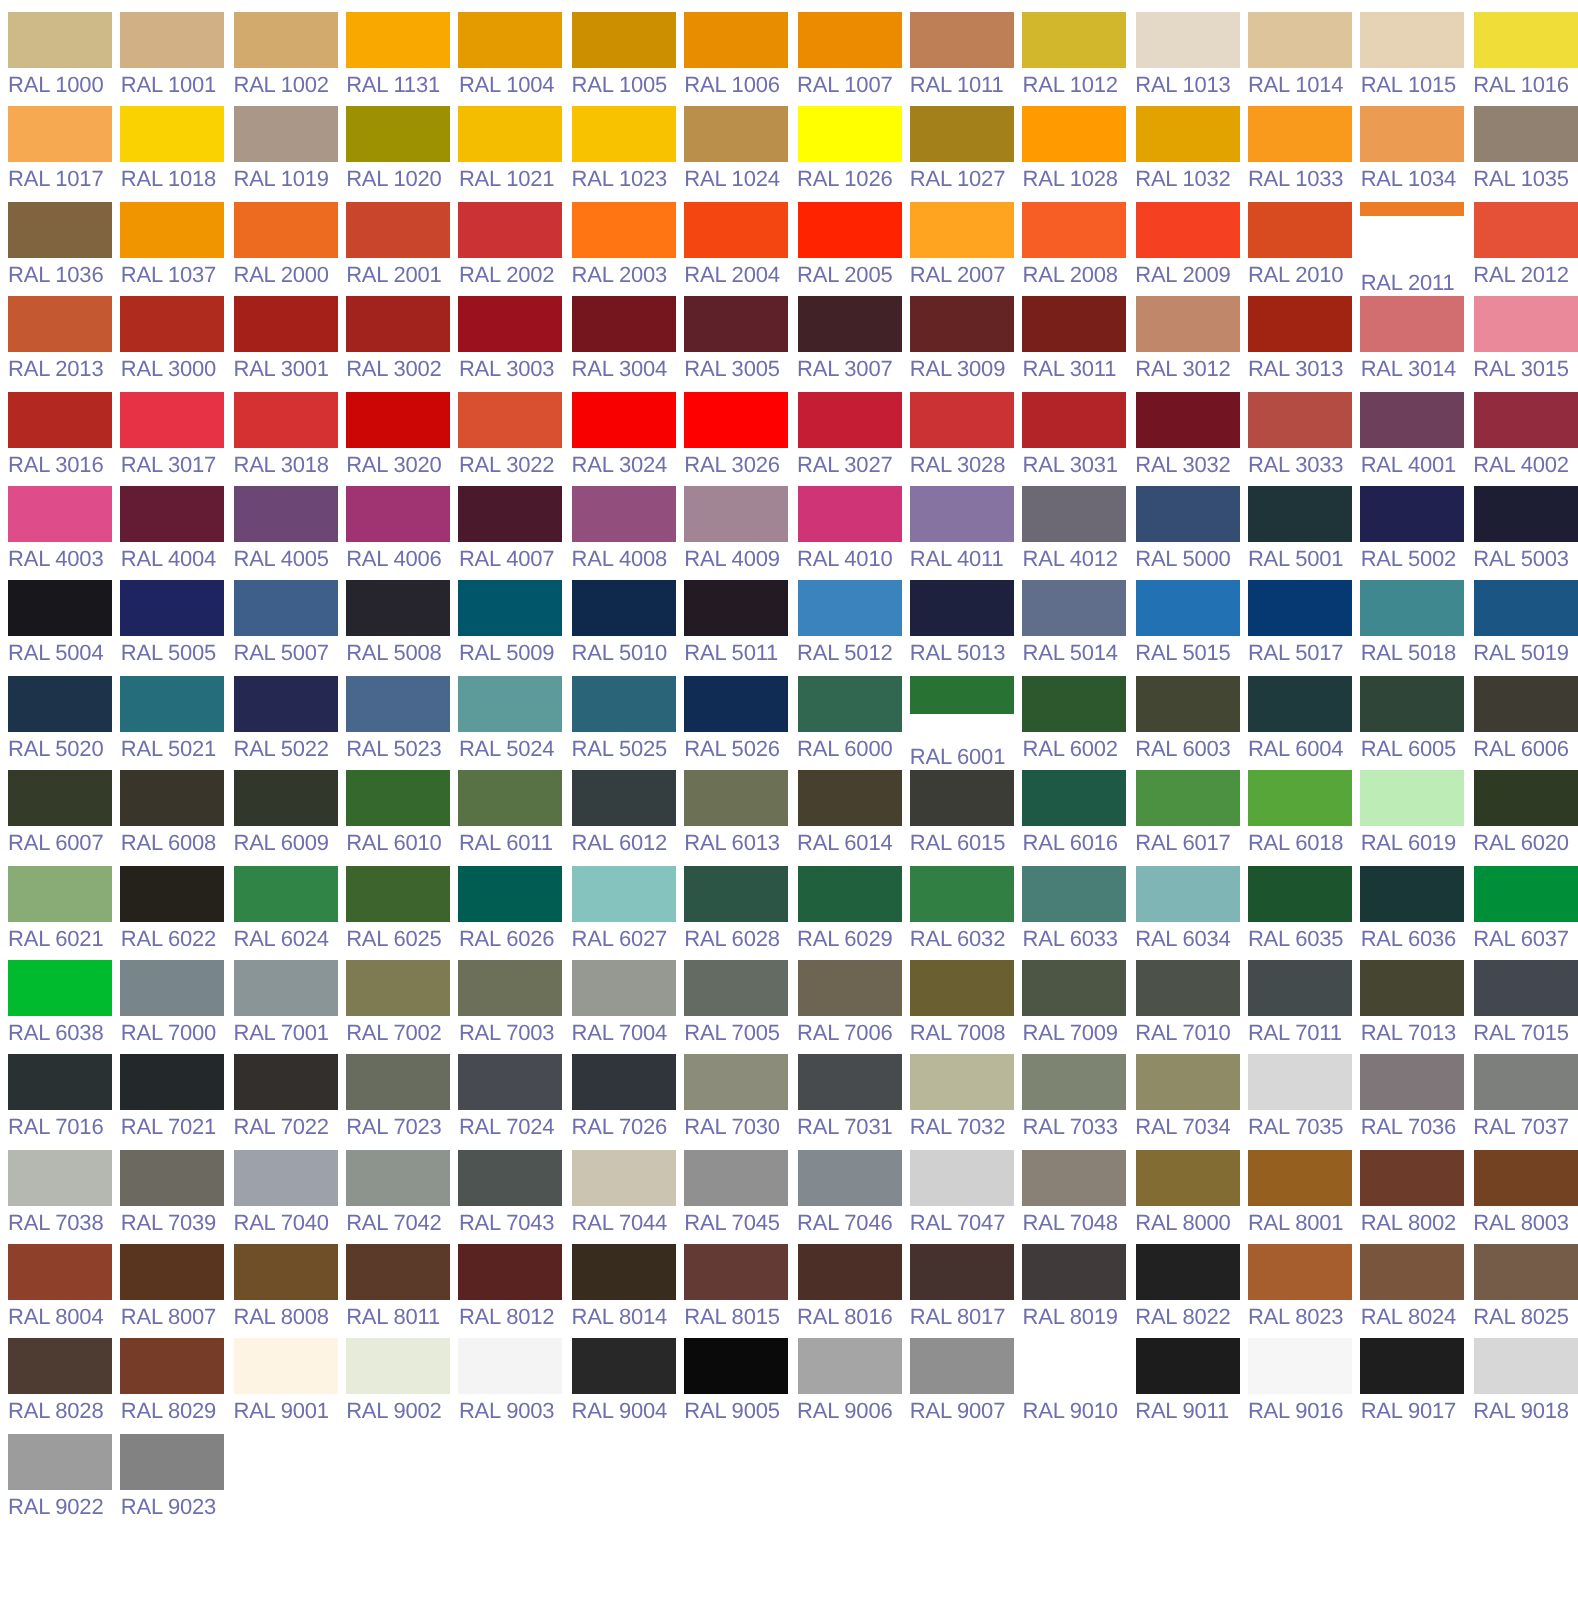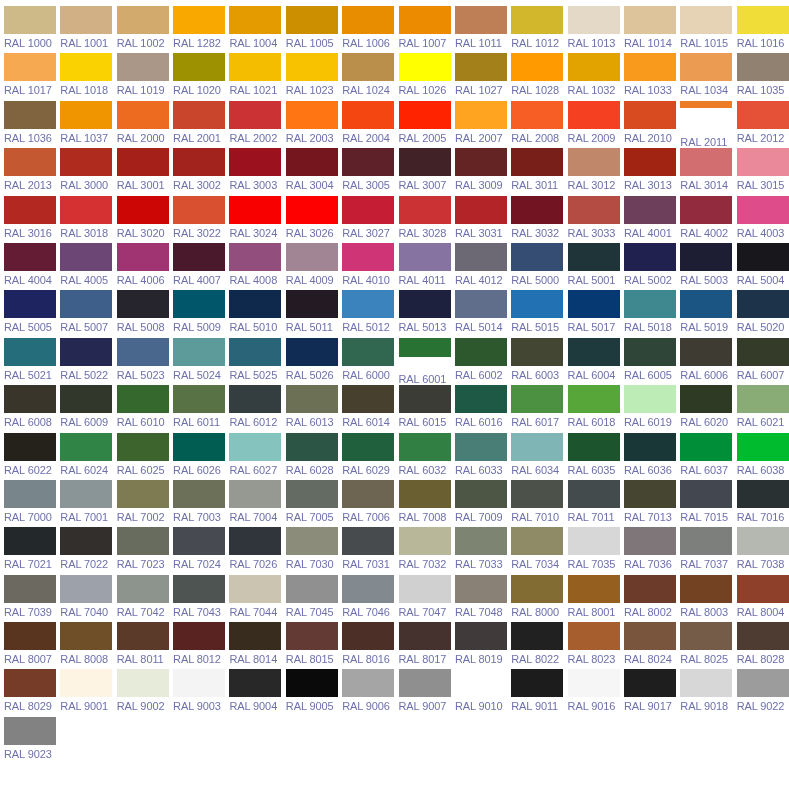--- a/index.html
+++ b/index.html
@@ -56,21 +56,21 @@
     <div class="cell">
       <span class="swatch" style="background-color: rgb(208, 176, 132);"></span>
       <span class="label" style="color: rgb(110, 112, 173);">RAL 1001</span>
     </div>
     <div class="cell">
       <span class="swatch" style="background-color: rgb(210, 170, 109);"></span>
       <span class="label" style="color: rgb(110, 112, 173);">RAL 1002</span>
     </div>
     <div class="cell">
       <span class="swatch" style="background-color: rgb(249, 168, 0);"></span>
-      <span class="label" style="color: rgb(110, 112, 173);">RAL 1282</span>
+      <span class="label" style="color: rgb(110, 112, 173);">RAL 1131</span>
     </div>
     <div class="cell">
       <span class="swatch" style="background-color: rgb(228, 155, 0);"></span>
       <span class="label" style="color: rgb(110, 112, 173);">RAL 1004</span>
     </div>
     <div class="cell">
       <span class="swatch" style="background-color: rgb(203, 143, 0);"></span>
       <span class="label" style="color: rgb(110, 112, 173);">RAL 1005</span>
     </div>
     <div class="cell">
@@ -269,20 +269,24 @@
       <span class="swatch" style="background-color: rgb(211, 110, 112);"></span>
       <span class="label" style="color: rgb(110, 112, 173);">RAL 3014</span>
     </div>
     <div class="cell">
       <span class="swatch" style="background-color: rgb(234, 137, 154);"></span>
       <span class="label" style="color: rgb(110, 112, 173);">RAL 3015</span>
     </div>
     <div class="cell">
       <span class="swatch" style="background-color: rgb(179, 40, 33);"></span>
       <span class="label" style="color: rgb(110, 112, 173);">RAL 3016</span>
+    </div>
+    <div class="cell">
+      <span class="swatch" style="background-color: rgb(230, 50, 68);"></span>
+      <span class="label" style="color: rgb(110, 112, 173);">RAL 3017</span>
     </div>
     <div class="cell">
       <span class="swatch" style="background-color: rgb(213, 48, 50);"></span>
       <span class="label" style="color: rgb(110, 112, 173); text-align: right;">RAL 3018</span>
     </div>
     <div class="cell">
       <span class="swatch" style="background-color: rgb(204, 6, 5);"></span>
       <span class="label" style="color: rgb(110, 112, 173);">RAL 3020</span>
     </div>
     <div class="cell">

